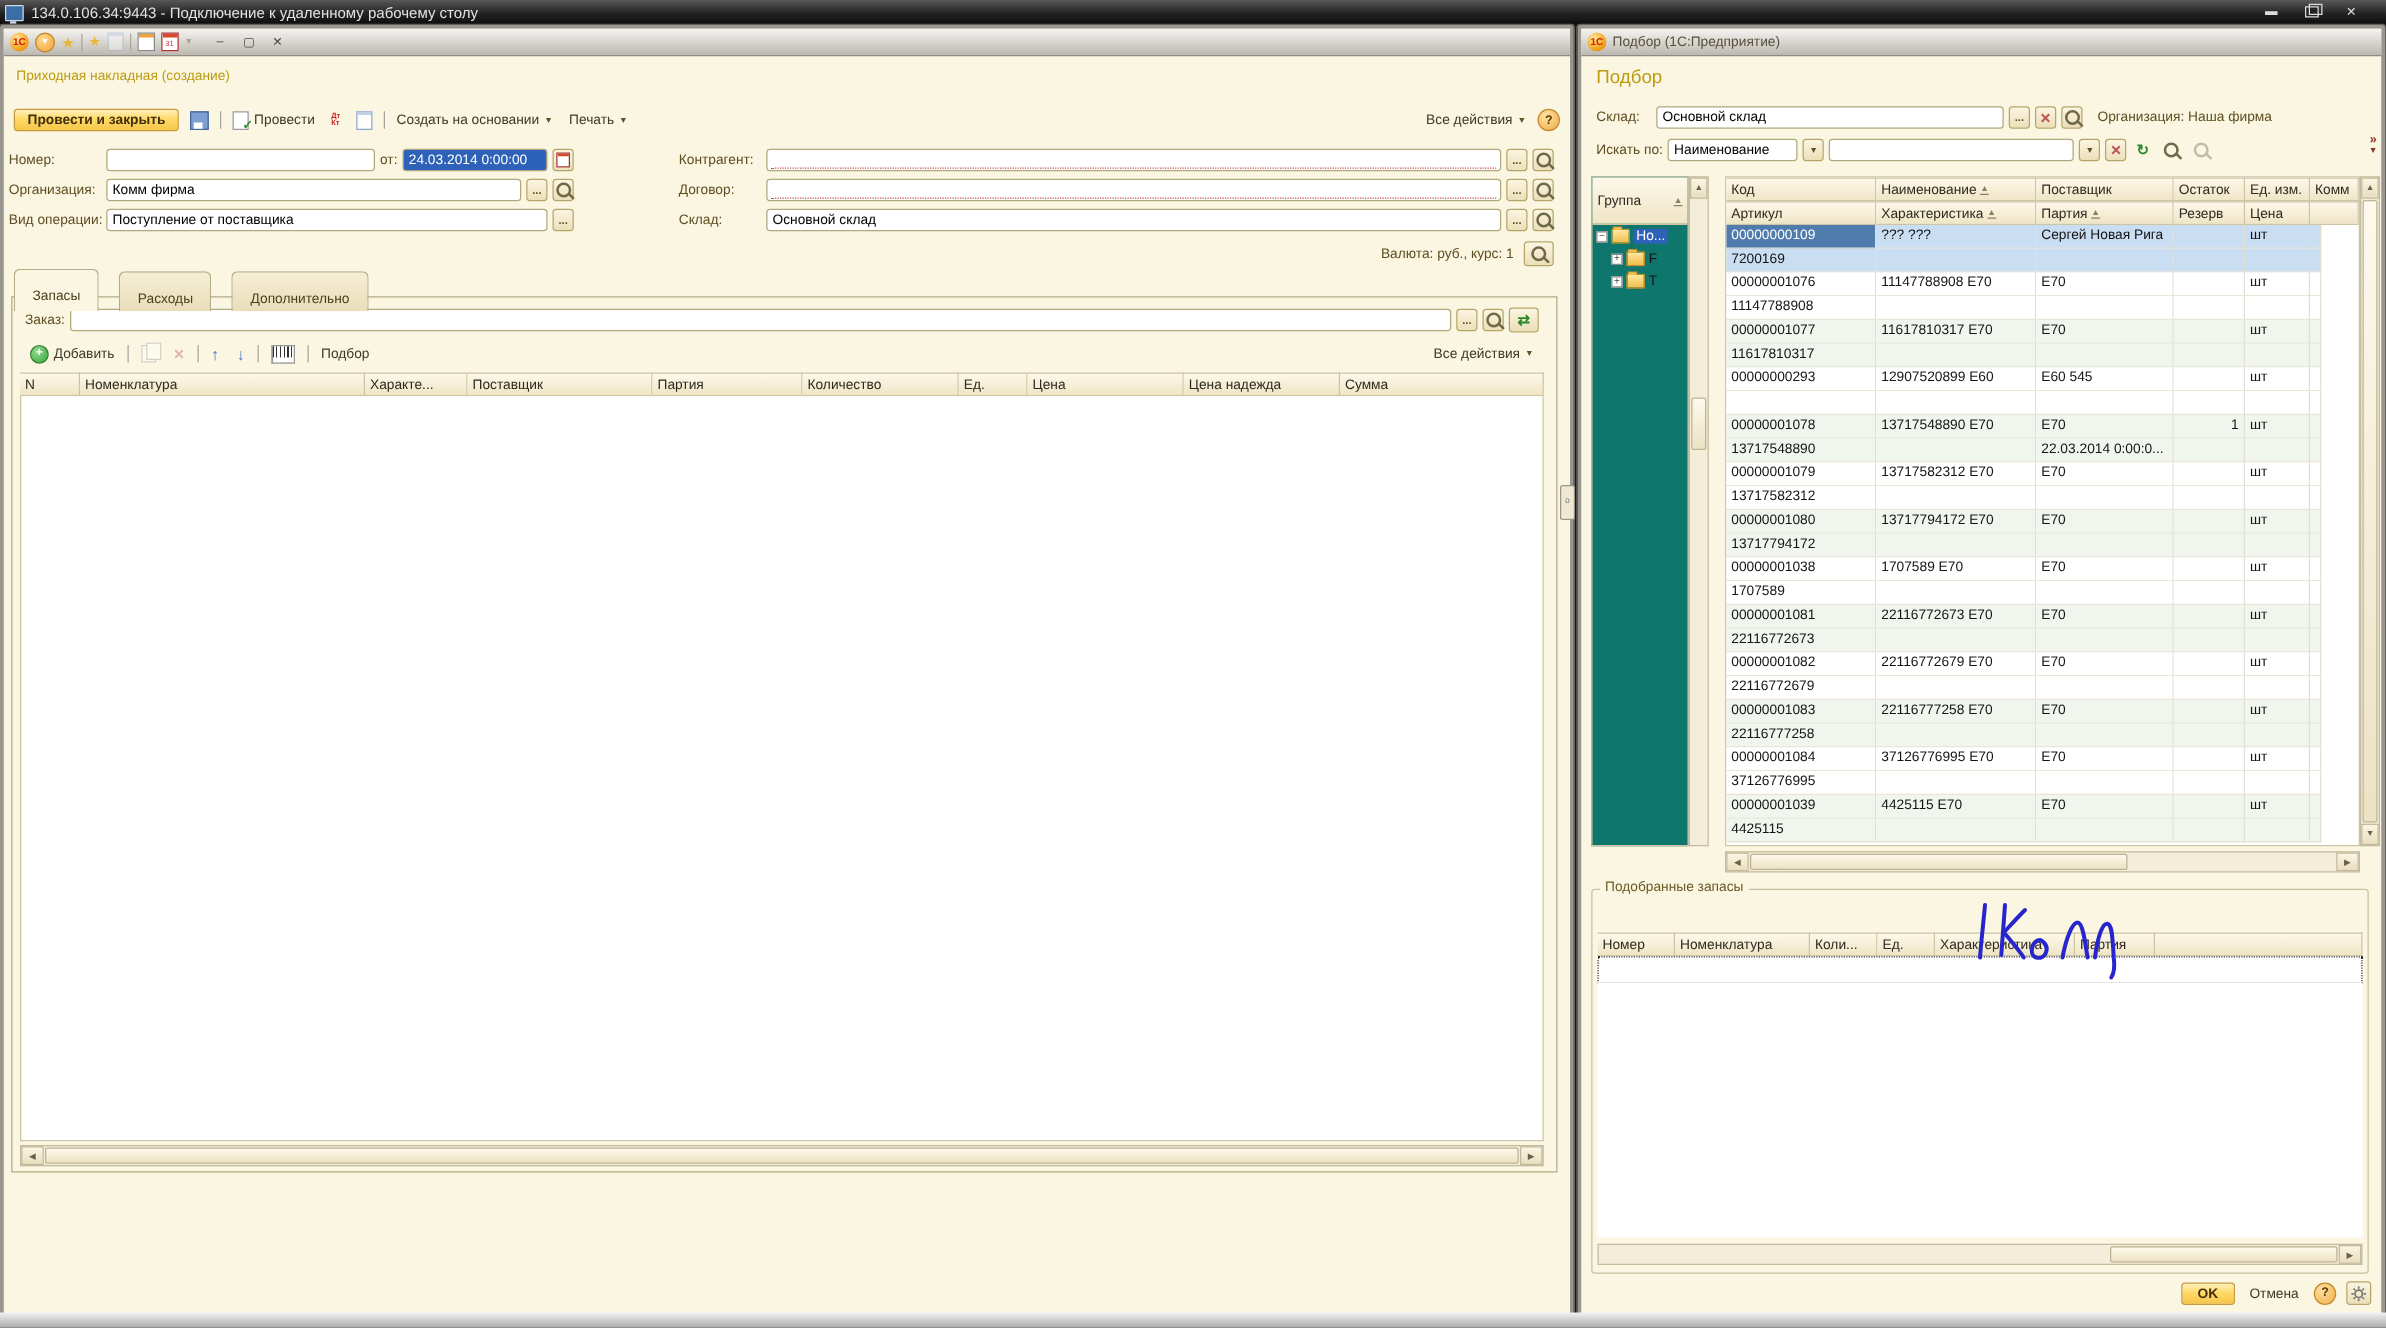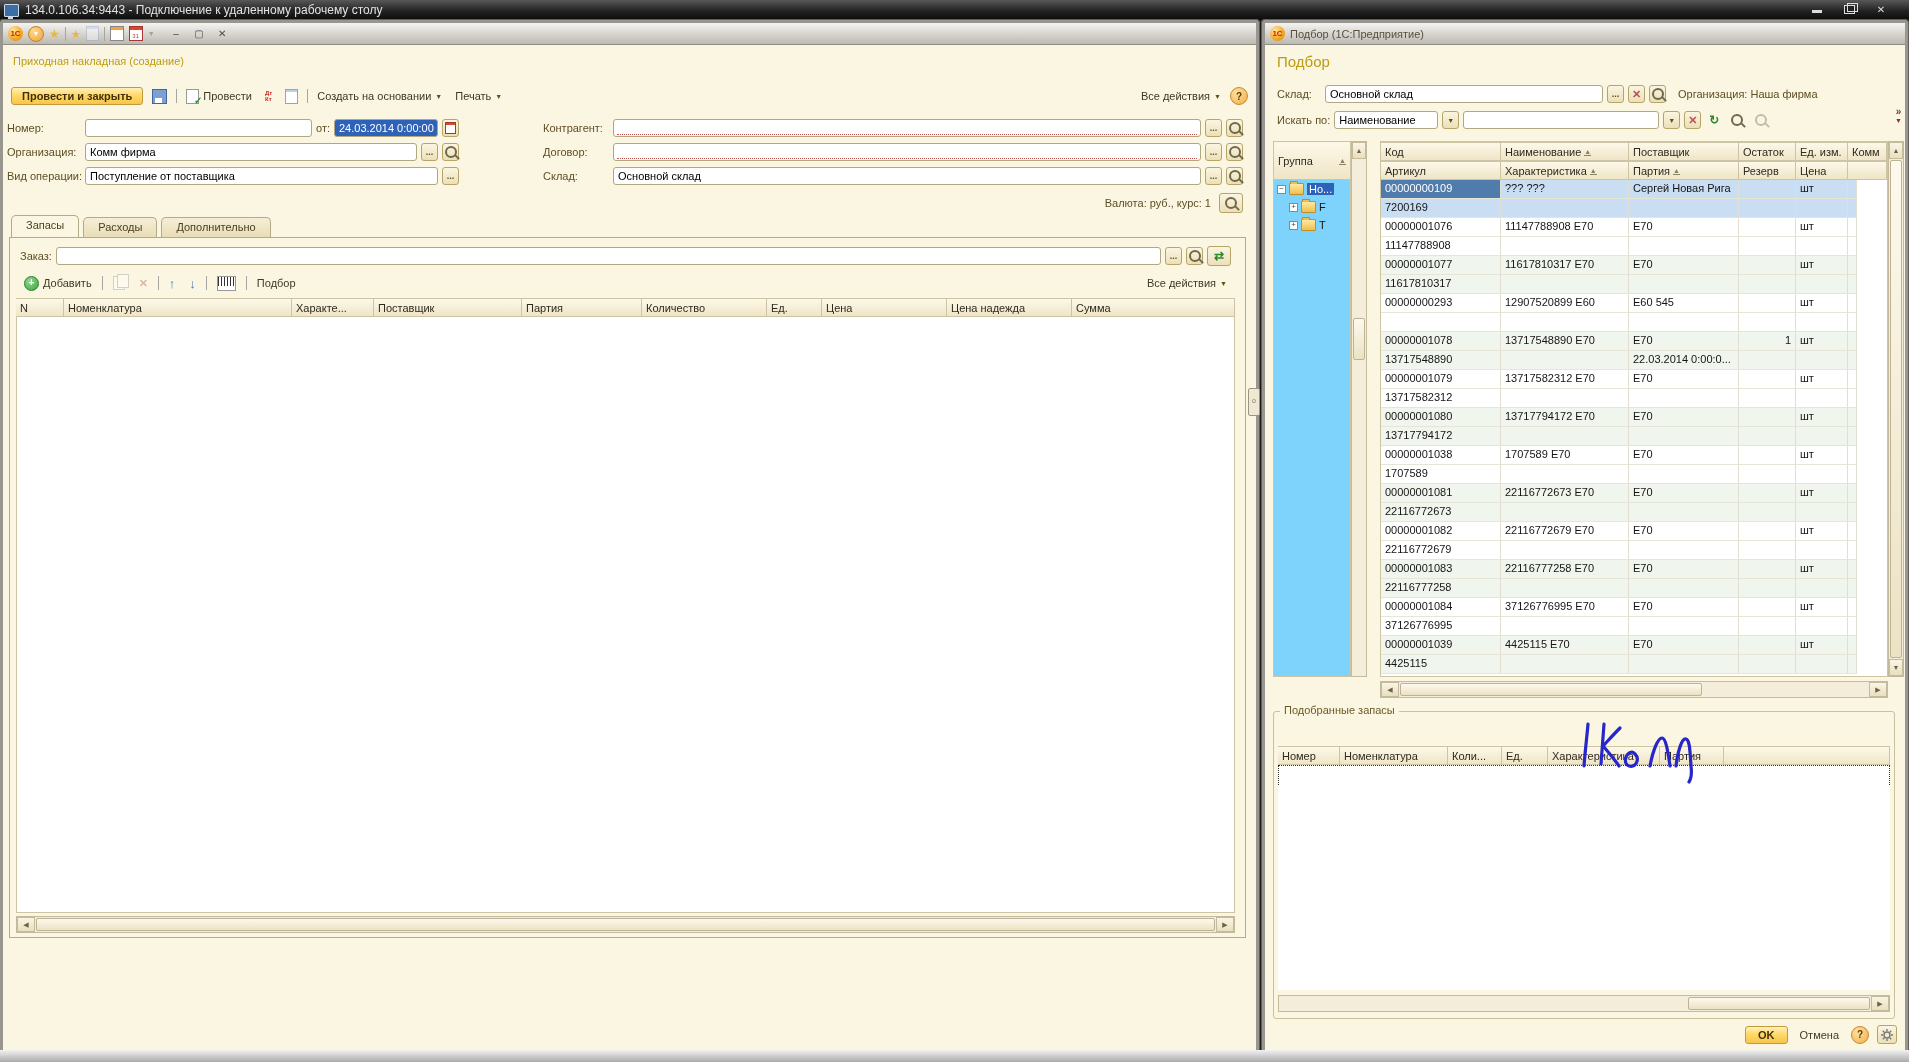--- a/index.html
+++ b/index.html
@@ -33,21 +33,21 @@
   .redline::after{content:'';position:absolute;left:3px;right:3px;bottom:1px;border-bottom:1px dotted #c45050}
   .mini-btn{box-sizing:border-box;flex:0 0 auto;width:17px;height:18px;border:1px solid #b5a568;border-radius:3px;background:linear-gradient(#fbf5e1,#ecdfb9);color:#5c531f;font-size:9px;display:flex;align-items:center;justify-content:center;font-weight:bold}
   .mag{width:8px;height:8px;border:2px solid #6f6849;border-radius:50%;position:relative;flex:0 0 auto}
   .mag::after{content:'';position:absolute;width:6px;border-top:2px solid #6f6849;transform:rotate(45deg);right:-5px;bottom:-2px}
   .ybtn{box-sizing:border-box;border:1px solid #c59a3f;border-radius:3px;background:linear-gradient(#fff0bc,#ffd967 45%,#f6c64b);color:#41300a;font-weight:bold;padding:2px 10px;display:flex;align-items:center;white-space:nowrap}
   .tbtn{display:flex;align-items:center;gap:4px;color:#3f3828;padding:2px 4px;white-space:nowrap}
   .dda{font-size:7px;color:#5c531f}
   .help-circle{width:16px;height:16px;border-radius:50%;border:1px solid #c98a2e;background:radial-gradient(circle at 35% 30%,#ffe1a0,#efae4a);color:#5a3c00;font-weight:bold;font-size:10px;display:flex;align-items:center;justify-content:center}
   .fld{position:absolute;display:flex;align-items:center;gap:4px}
   
-  .tab{box-sizing:border-box;font-size:11px;color:#4a3f20;padding:3px 14px 4px;border:1px solid #b3aa86;border-bottom:none;border-radius:5px 5px 0 0;background:linear-gradient(#f6efd6,#e9ddb8);margin-right:4px;position:relative}
+  .tab{box-sizing:border-box;font-size:11px;color:#4a3f20;padding:15px 14px 4px;border:1px solid #b3aa86;border-bottom:none;border-radius:5px 5px 0 0;background:linear-gradient(#f6efd6,#e9ddb8);margin-right:16px;position:relative}
   .tab.active{background:#fbf6e2;z-index:3;padding-bottom:6px}
   .panel{position:absolute;border:1px solid #b3aa86;background:#fbf6e2;z-index:2}
   .th{box-sizing:border-box;flex:0 0 auto;height:19px;border-right:1px solid #cdc4a4;border-bottom:1px solid #cdc4a4;border-top:1px solid #cdc4a4;background:linear-gradient(#fdf8e9,#efe5c6);color:#2e2a20;padding:2px 4px;white-space:nowrap;overflow:hidden;display:flex;align-items:center;gap:3px}
   .sort-ico{font-size:7px;color:#8a8163;border-bottom:1px solid #8a8163;line-height:7px}
   .lw0{width:48px}.lw1{width:228px}.lw2{width:82px}.lw3{width:148px}.lw4{width:120px}.lw5{width:125px}.lw6{width:55px}.lw7{width:125px}.lw8{width:125px}.lw9{flex:1 1 auto}
   
   .sb{display:flex;box-sizing:border-box;background:#f3edd9;border:1px solid #c4bb9c}
   .sb-btn{flex:0 0 16px;display:flex;align-items:center;justify-content:center;background:linear-gradient(#faf5e4,#e9dfc0);border:1px solid #c4bb9c;color:#6a6148;font-size:7px}
   .sb-thumb{flex:1 1 auto;background:linear-gradient(#fdf9ec,#ece2c4);border:1px solid #bdb394;border-radius:2px;margin:1px}
   .sbv{flex-direction:column}
@@ -161,21 +161,21 @@
           <span>Все действия</span>
           <span class="dda">▼</span>
         </span>
       <span class="help-circle">?</span>
     </div>
 
     <div class="fld" style="left:4px;top:74px;width:452px">
       <span class="lbl" style="width:74px">Номер:</span>
       <span class="inp" style="flex:1"></span>
       <span class="lbl">от:</span>
-      <span class="inp" style="width:104px;background:#2e62b8;color:#fff">24.03.2014 0:00:00</span>
+      <span class="inp" style="width:116px;background:#2e62b8;color:#fff">24.03.2014 0:00:00</span>
       <span class="mini-btn">
           <span class="cal-ico" style="width:9px;height:10px;box-shadow:inset 0 2px 0 #d64a2a"></span>
         </span>
     </div>
     <div class="fld" style="left:540px;top:74px;width:700px">
       <span class="lbl" style="width:66px">Контрагент:</span>
       <span class="inp redline" style="flex:1"></span>
       <span class="mini-btn">...</span>
       <span class="mini-btn">
           <span class="mag"></span>
@@ -357,21 +357,21 @@
         </span>
       <span class="tbtn dim">
           <span class="mag"></span>
         </span>
     </div>
     <span class="edge-chevrons" style="right:3px;top:62px">
         <span>»</span>
         <span style="font-size:7px">▼</span>
       </span>
 
-    <div class="abs" style="left:8px;top:96px;width:78px;height:536px;border:1px solid #cdc4a4;background:#7dd3fc;box-sizing:border-box">
+    <div class="abs" style="left:8px;top:96px;width:78px;height:536px;border:1px solid #cdc4a4;background:#0f766e;box-sizing:border-box">
       <div class="th" style="width:100%;height:38px;border:none;border-bottom:1px solid #cdc4a4;justify-content:space-between">
         <span>Группа</span>
           <span class="sort-ico">▲</span>
       </div>
       <div>
           <div class="tree-row">
             <div class="expbox" style="display: inline-block;">−</div>
             <div class="folder" style="display: inline-block;"></div>
             <div class="tree-label tsel" style="display: inline-block;">Но...</div>
           </div>

